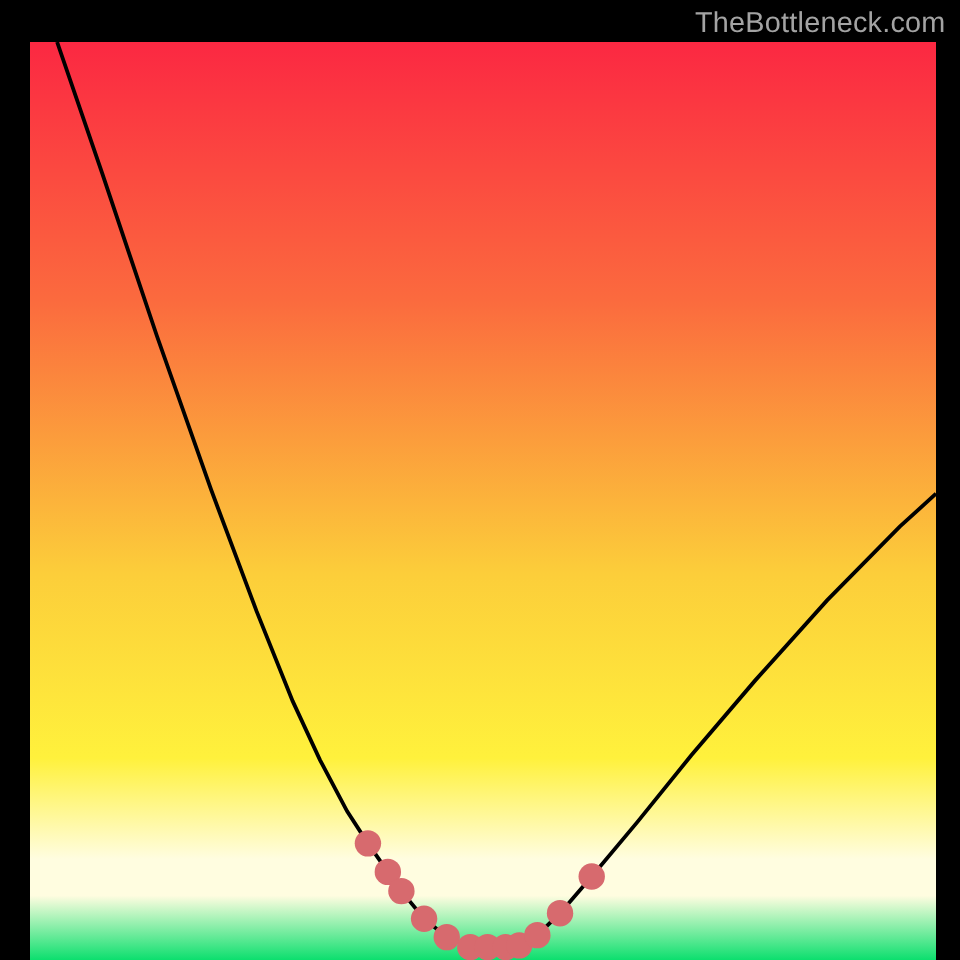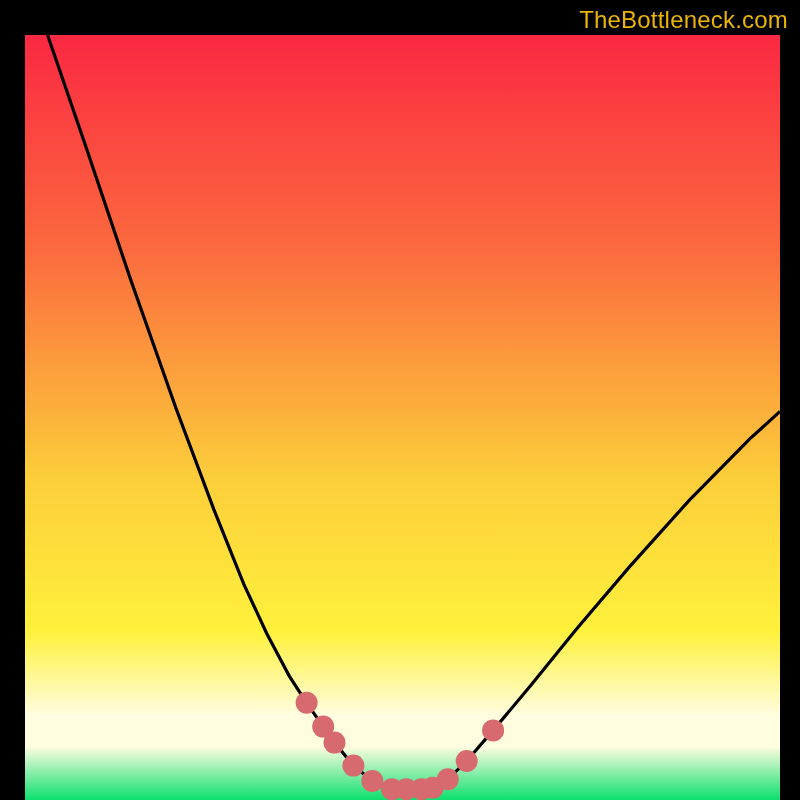--- a/index.html
+++ b/index.html
@@ -17,21 +17,21 @@
   background: #000;
 }
 svg { display: block; }
 .watermark {
   position: absolute;
   top: 6px;
   right: 12px;
   font-family: Arial, Helvetica, sans-serif;
   font-size: 24px;
   font-weight: 500;
-  color: #eab308;
+  color: #a3a3a3;
   letter-spacing: 0.2px;
 }
 </style>
 </head>
 <body>
 
 <div class="frame">
   <svg id="chart-svg" width="800" height="800" viewBox="0 0 800 800">
     <defs>
       <linearGradient id="bg-grad" x1="0" y1="0" x2="0" y2="1">

